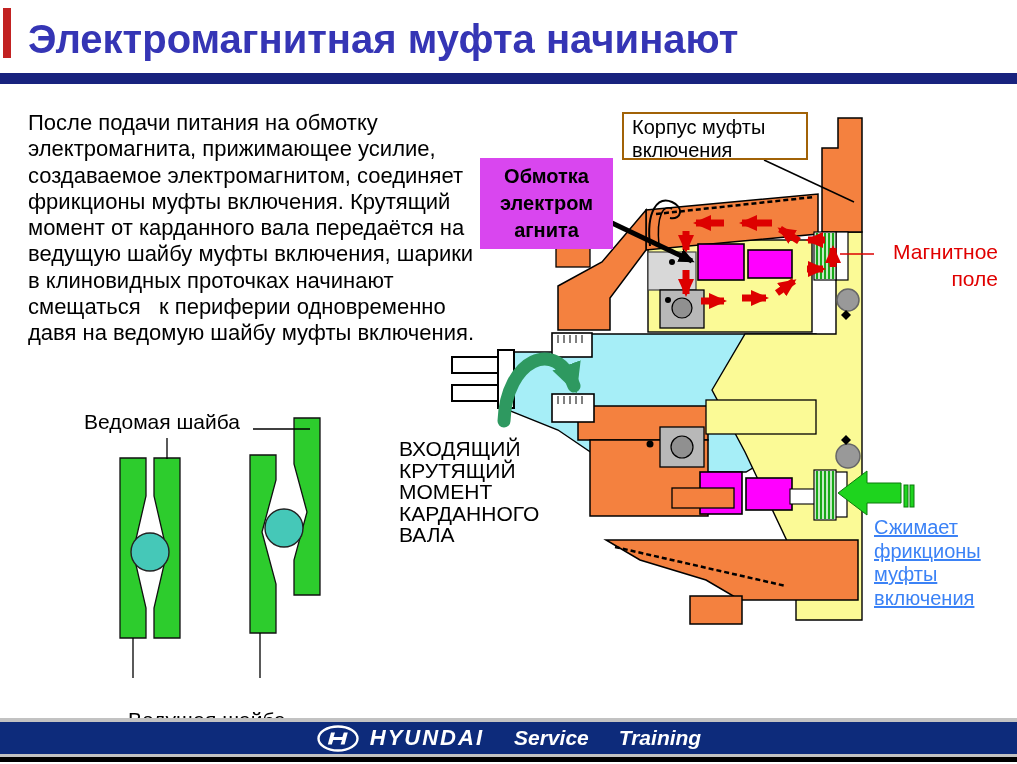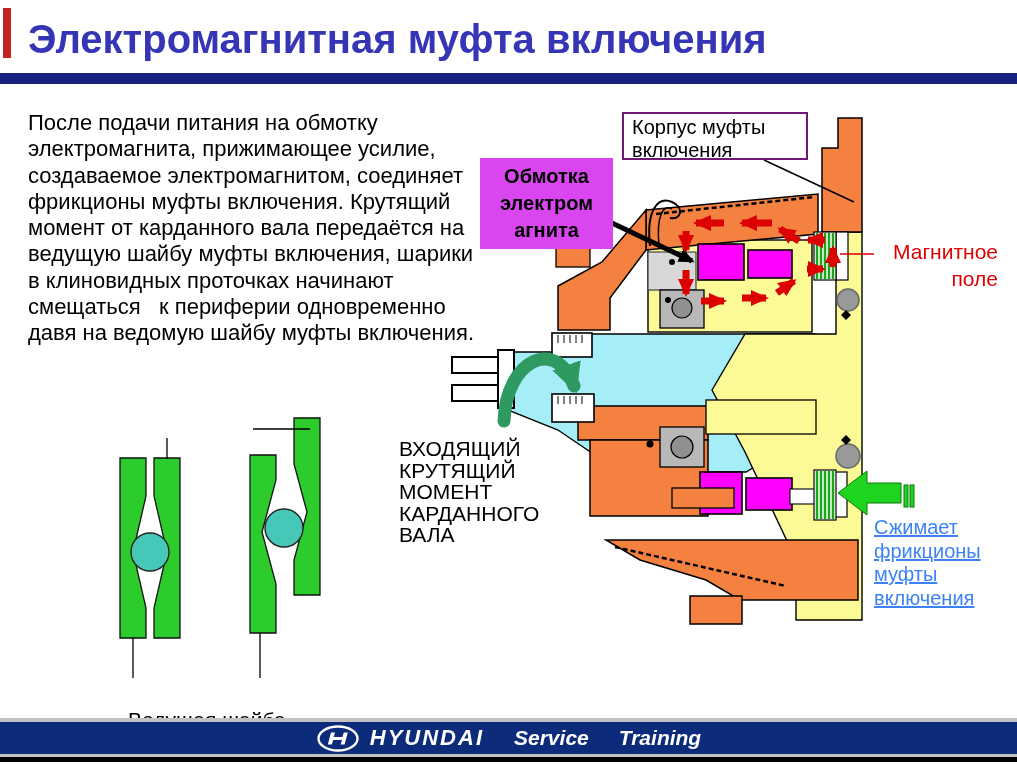--- a/index.html
+++ b/index.html
@@ -8,21 +8,21 @@
   .abs{position:absolute;}
 
   .accent-bar{left:3px;top:8px;width:8px;height:50px;background:#C22222;}
   .title{left:28px;top:17px;font-size:40px;font-weight:bold;color:#3535B5;letter-spacing:0px;white-space:nowrap;}
   .title-rule{left:0;top:73px;width:1017px;height:11px;background:#18227E;}
 
   .body-text{left:28px;top:110px;width:470px;font-size:22px;line-height:26.3px;color:#000;
              white-space:pre-wrap;}
 
   
-  .housing-label{left:622px;top:112px;width:186px;height:48px;background:#fff;border:2px solid #701a75;
+  .housing-label{left:622px;top:112px;width:186px;height:48px;background:#fff;border:2px solid #a16207;
                  font-size:20px;line-height:23px;padding:2px 0 0 8px;box-sizing:border-box;white-space:pre-line;}
   .coil-label{left:480px;top:158px;width:133px;height:91px;background:#d946ef;text-align:center;
               font-size:20px;font-weight:bold;line-height:27px;padding-top:5px;box-sizing:border-box;white-space:pre-line;}
   .magfield-label{left:856px;top:238px;width:142px;text-align:right;color:#E00000;
                   font-size:21px;line-height:27px;white-space:pre-line;}
   .torque-label{left:399px;top:438px;font-size:21px;line-height:21.5px;color:#000;white-space:pre-line;}
   .compress-label{left:874px;top:516px;font-size:20px;line-height:23.5px;color:#3b82f6;white-space:pre-line;text-decoration:underline;}
 
   
   .driven-label{left:84px;top:410px;font-size:21px;color:#000;white-space:nowrap;}
@@ -38,21 +38,21 @@
   .brand{font-size:22px;letter-spacing:2px;}
   .svc{font-size:21px;margin-left:20px;}
   .trn{font-size:21px;margin-left:20px;}
 </style>
 </head>
 <body>
 
 <div class="slide">
 
   <div class="abs accent-bar"></div>
-  <div class="abs title">Электромагнитная муфта включения</div>
+  <div class="abs title">Электромагнитная муфта начинают</div>
   <div class="abs title-rule"></div>
 
   <div class="abs body-text">После подачи питания на обмотку
 электромагнита, прижимающее усилие,
 создаваемое электромагнитом, соединяет
 фрикционы муфты включения. Крутящий
 момент от карданного вала передаётся на
 ведущую шайбу муфты включения, шарики
 в клиновидных проточках начинают
 смещаться   к периферии одновременно
@@ -226,20 +226,21 @@
     <circle cx="284" cy="528" r="19" fill="#45C8B8" stroke="#222" stroke-width="1.4"></circle>
 
     <g stroke="#000" stroke-width="1.3">
       <line x1="167" y1="438" x2="167" y2="459"></line>
       <line x1="253" y1="429" x2="310" y2="429"></line>
       <line x1="133" y1="638" x2="133" y2="678"></line>
       <line x1="260" y1="633" x2="260" y2="678"></line>
     </g>
   </svg>
 
+  <div class="abs driven-label">Ведомая шайба</div>
   <div class="abs driving-label">Ведущая шайба</div>
 
   <div class="abs footer-gray-top"></div>
   <div class="abs footer-bar">
     <svg width="44" height="27" viewBox="0 0 44 27">
       <ellipse cx="22" cy="13.5" rx="19.5" ry="12" fill="none" stroke="#fff" stroke-width="2.4"></ellipse>
       <path d="M15 7.5 L19 7.5 L17.6 12 L26.4 12 L27.8 7.5 L31.8 7.5 L28.6 19.5 L24.6 19.5 L26 15 L17.2 15 L15.8 19.5 L11.8 19.5 Z" fill="#fff"></path>
     </svg>
     <span class="footer-text brand">HYUNDAI</span>
     <span class="footer-text svc">Service</span>

